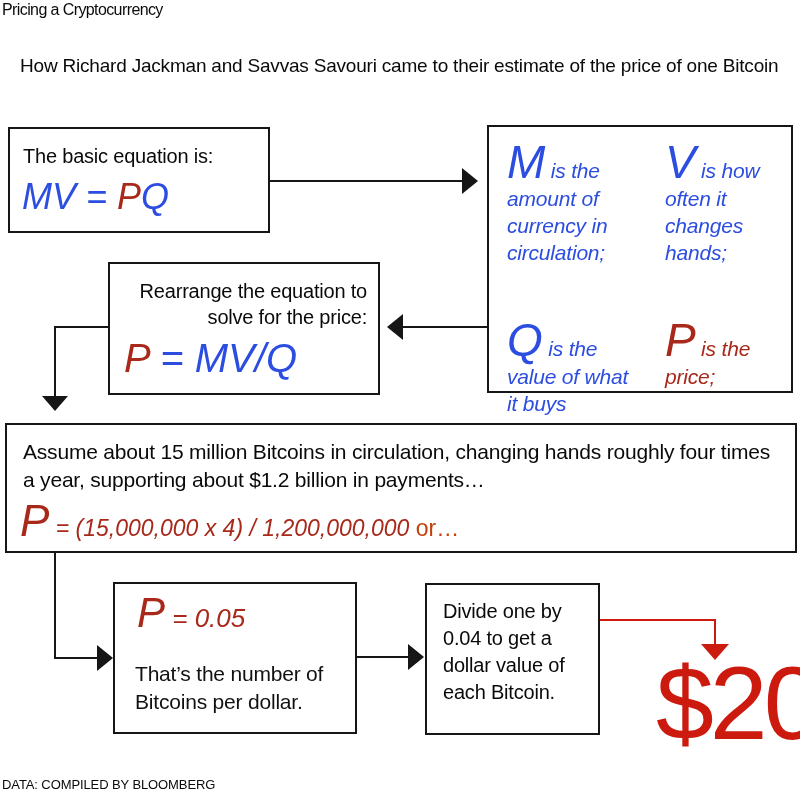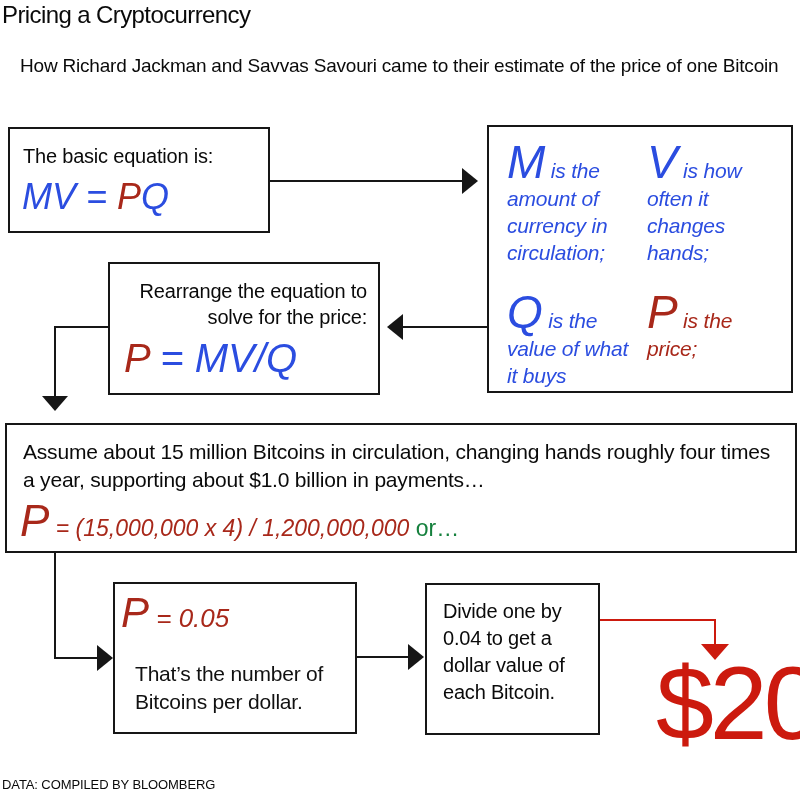--- a/index.html
+++ b/index.html
@@ -8,45 +8,45 @@
     --red-bright:#cc1a0e;
     --ink:#161616;
   }
   html,body{margin:0;padding:0;background:#fff;}
   .canvas{
     position:relative;width:800px;height:800px;background:#ffffff;overflow:hidden;
     font-family:"Liberation Sans","DejaVu Sans",sans-serif;color:#111;
   }
   .title{
     position:absolute;left:2px;top:1px;margin:0;
-    font-size:24px;font-weight:400;letter-spacing:-0.6px;color:#0a0a0a;
+    font-size:16px;font-weight:400;letter-spacing:-0.6px;color:#0a0a0a;
   }
   .subtitle{
     position:absolute;left:20px;top:52px;margin:0;width:778px;
     font-size:19px;line-height:28px;letter-spacing:-0.2px;color:#0a0a0a;
   }
   .box{
     position:absolute;border:2px solid var(--ink);background:#fff;box-sizing:border-box;padding-left:16px;
   }
   .box-label{margin:0;font-size:20px;line-height:26px;letter-spacing:-0.2px;color:#0a0a0a;}
   .formula{margin:0;font-style:italic;white-space:nowrap;}
   .blue{color:var(--blue);}
   .reddk{color:var(--red-dark);}
-  .black{color:#15803d;font-style:normal;margin-top:40px;}
+  .black{color:#c2410c;font-style:normal;margin-top:40px;}
 
   
   #box-basic{left:8px;top:127px;width:262px;height:106px;}
   #box-basic .box-label{position:absolute;left:13px;top:14px;}
   #box-basic .formula{position:absolute;left:12px;top:48px;font-size:36px;line-height:1.1;}
 
   
   #box-defs{left:487px;top:125px;width:306px;height:268px;}
   .def-grid{
     position:absolute;left:18px;top:12px;display:grid;
-    grid-template-columns:130px 132px;grid-template-rows:150px auto;column-gap:10px;
+    grid-template-columns:130px 132px;grid-template-rows:150px auto;column-gap:10px;gap:28px;
   }
   .def{margin:0;font-style:italic;font-size:21px;line-height:27px;letter-spacing:-0.2px;}
   .def .def-letter{font-size:46px;line-height:1;font-style:italic;}
 
   
   .line{position:absolute;background:var(--ink);}
   .tri{position:absolute;width:0;height:0;}
   .tri-right{border-top:13px solid transparent;border-bottom:13px solid transparent;border-left:16px solid var(--ink);}
   .tri-left{border-top:13px solid transparent;border-bottom:13px solid transparent;border-right:16px solid var(--ink);}
   .tri-down{border-left:13px solid transparent;border-right:13px solid transparent;border-top:15px solid var(--ink);}
@@ -59,21 +59,21 @@
   #box-rearrange .formula{position:absolute;left:14px;top:72px;font-size:40px;line-height:1.1;}
 
   
   #box-assume{left:5px;top:423px;width:792px;height:130px;}
   #box-assume .box-label{position:absolute;left:16px;top:13px;width:762px;font-size:21px;line-height:28px;}
   #box-assume .formula{position:absolute;left:13px;top:74px;font-size:23px;}
   #box-assume .p-big{font-size:44px;line-height:1;}
 
   
   #box-result{left:113px;top:582px;width:244px;height:152px;}
-  #box-result .formula{position:absolute;left:6px;top:8px;font-size:26px;text-align:center;}
+  #box-result .formula{position:absolute;left:22px;top:8px;font-size:26px;text-align:center;}
   #box-result .p-big{font-size:42px;line-height:1;}
   #box-result .caption{position:absolute;left:20px;top:76px;margin:0;width:215px;font-size:21px;line-height:28px;letter-spacing:-0.2px;}
 
   
   #box-divide{left:425px;top:583px;width:175px;height:152px;}
   #box-divide .box-label{position:absolute;left:16px;top:13px;width:148px;line-height:27px;}
 
   
   .final-value{
     position:absolute;left:656px;top:651px;margin:0;
@@ -116,21 +116,21 @@
   <div class="box" id="box-rearrange">
     <p class="box-label">Rearrange the equation to solve for the price:</p>
     <p class="formula"><span class="reddk">P</span><span class="blue"> = MV/Q</span></p>
   </div>
 
   <div class="line" style="left:55px;top:326px;width:53px;height:2px;"></div>
   <div class="line" style="left:54px;top:326px;width:2px;height:70px;"></div>
   <div class="tri tri-down" style="left:42px;top:396px;"></div>
 
   <div class="box" id="box-assume">
-    <p class="box-label">Assume about 15 million Bitcoins in circulation, changing hands roughly four times a year, supporting about $1.0 billion in payments…</p>
+    <p class="box-label">Assume about 15 million Bitcoins in circulation, changing hands roughly four times a year, supporting about $1.2 billion in payments…</p>
     <p class="formula"><span class="p-big reddk">P</span><span class="reddk"> = (15,000,000 x 4) / 1,200,000,000</span><span class="black"> or…</span></p>
   </div>
 
   <div class="line" style="left:54px;top:553px;width:2px;height:106px;"></div>
   <div class="line" style="left:54px;top:657px;width:44px;height:2px;"></div>
   <div class="tri tri-right" style="left:97px;top:645px;"></div>
 
   <div class="box" id="box-result">
     <p class="formula"><span class="p-big reddk">P</span><span class="reddk"> = 0.05</span></p>
     <p class="caption">That’s the number of Bitcoins per dollar.</p>

